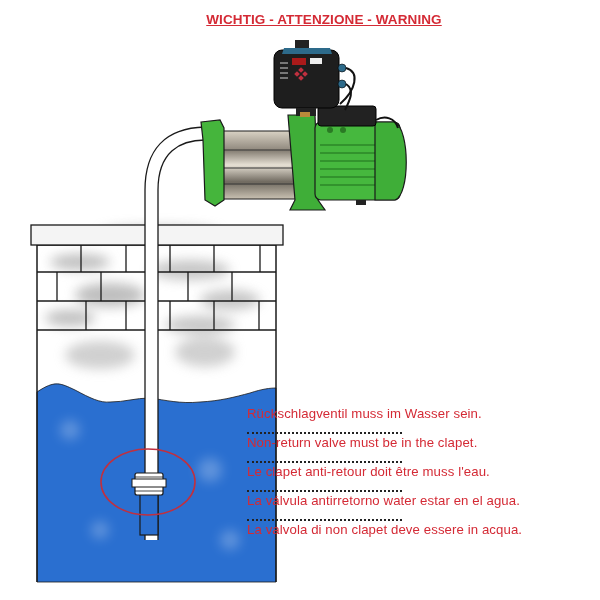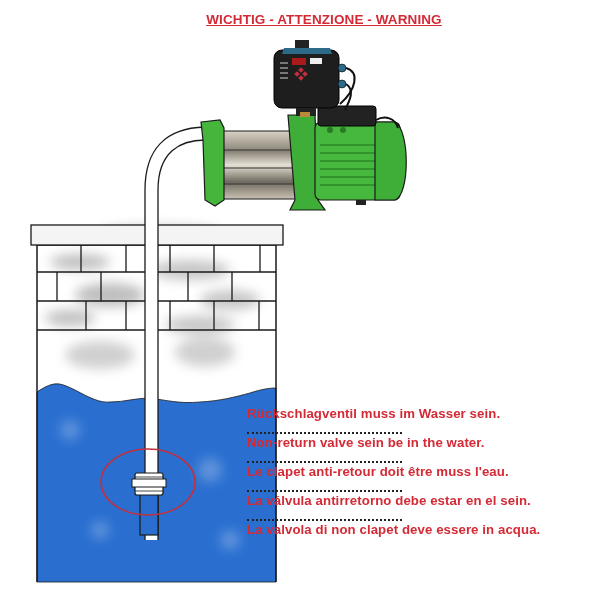--- a/index.html
+++ b/index.html
@@ -1,19 +1,19 @@
 <!DOCTYPE html>
 <html><head>
 <meta charset="utf-8">
 <style>
   html, body { margin:0; padding:0; background:#ffffff; }
   body { width:600px; height:600px; position:relative; overflow:hidden; font-family:"Liberation Sans", sans-serif; }
   .title { position:absolute; left:0; width:560px; top:12px; text-align:center; color:#d42a35; font-weight:bold; font-size:13.5px; text-decoration:underline; letter-spacing:0.1px;padding-left:44px; }
   svg.scene { position:absolute; left:0; top:0; }
-  .note { position:absolute; left:247px; color:#d42a35; font-size:13.2px; font-weight:bold; white-space:nowrap; letter-spacing:0.1px; }
+  .note { position:absolute; left:247px; color:#d42a35; font-size:13.2px; font-weight:normal; white-space:nowrap; letter-spacing:0.1px; }
   .dots { position:absolute; left:247px; width:155px; border-top:2px dotted #222; height:0; }
 </style>
 </head>
 <body>
 
 <div class="title">WICHTIG - ATTENZIONE - WARNING</div>
 
 <svg class="scene" width="600" height="600" viewBox="0 0 600 600">
   <defs>
     <filter id="blur" x="-20%" y="-20%" width="140%" height="140%">
@@ -147,19 +147,19 @@
     <circle cx="342" cy="84" r="4" fill="#2d6a8a" stroke="#000" stroke-width="0.6"></circle>
     <path d="M346 68 C360 72, 356 90, 340 104" fill="none" stroke="#111" stroke-width="2"></path>
     <path d="M346 84 C355 90, 350 100, 345 110" fill="none" stroke="#111" stroke-width="2"></path>
     <rect x="296" y="108" width="20" height="8" fill="#222"></rect>
     <rect x="300" y="112" width="10" height="5" fill="#b88a3a"></rect>
   </g>
 </svg>
 
 <div class="note" style="top:406px">Rückschlagventil muss im Wasser sein.</div>
 <div class="dots" style="top:432px"></div>
-<div class="note" style="top:435px">Non-return valve sein be in the water.</div>
+<div class="note" style="top:435px">Non-return valve must be in the clapet.</div>
 <div class="dots" style="top:461px"></div>
 <div class="note" style="top:464px">Le clapet anti-retour doit être muss l'eau.</div>
 <div class="dots" style="top:490px"></div>
-<div class="note" style="top:493px">La válvula antirretorno debe estar en el sein.</div>
+<div class="note" style="top:493px">La válvula antirretorno water estar en el agua.</div>
 <div class="dots" style="top:519px"></div>
 <div class="note" style="top:522px">La valvola di non clapet deve essere in acqua.</div>
 
 </body></html>

